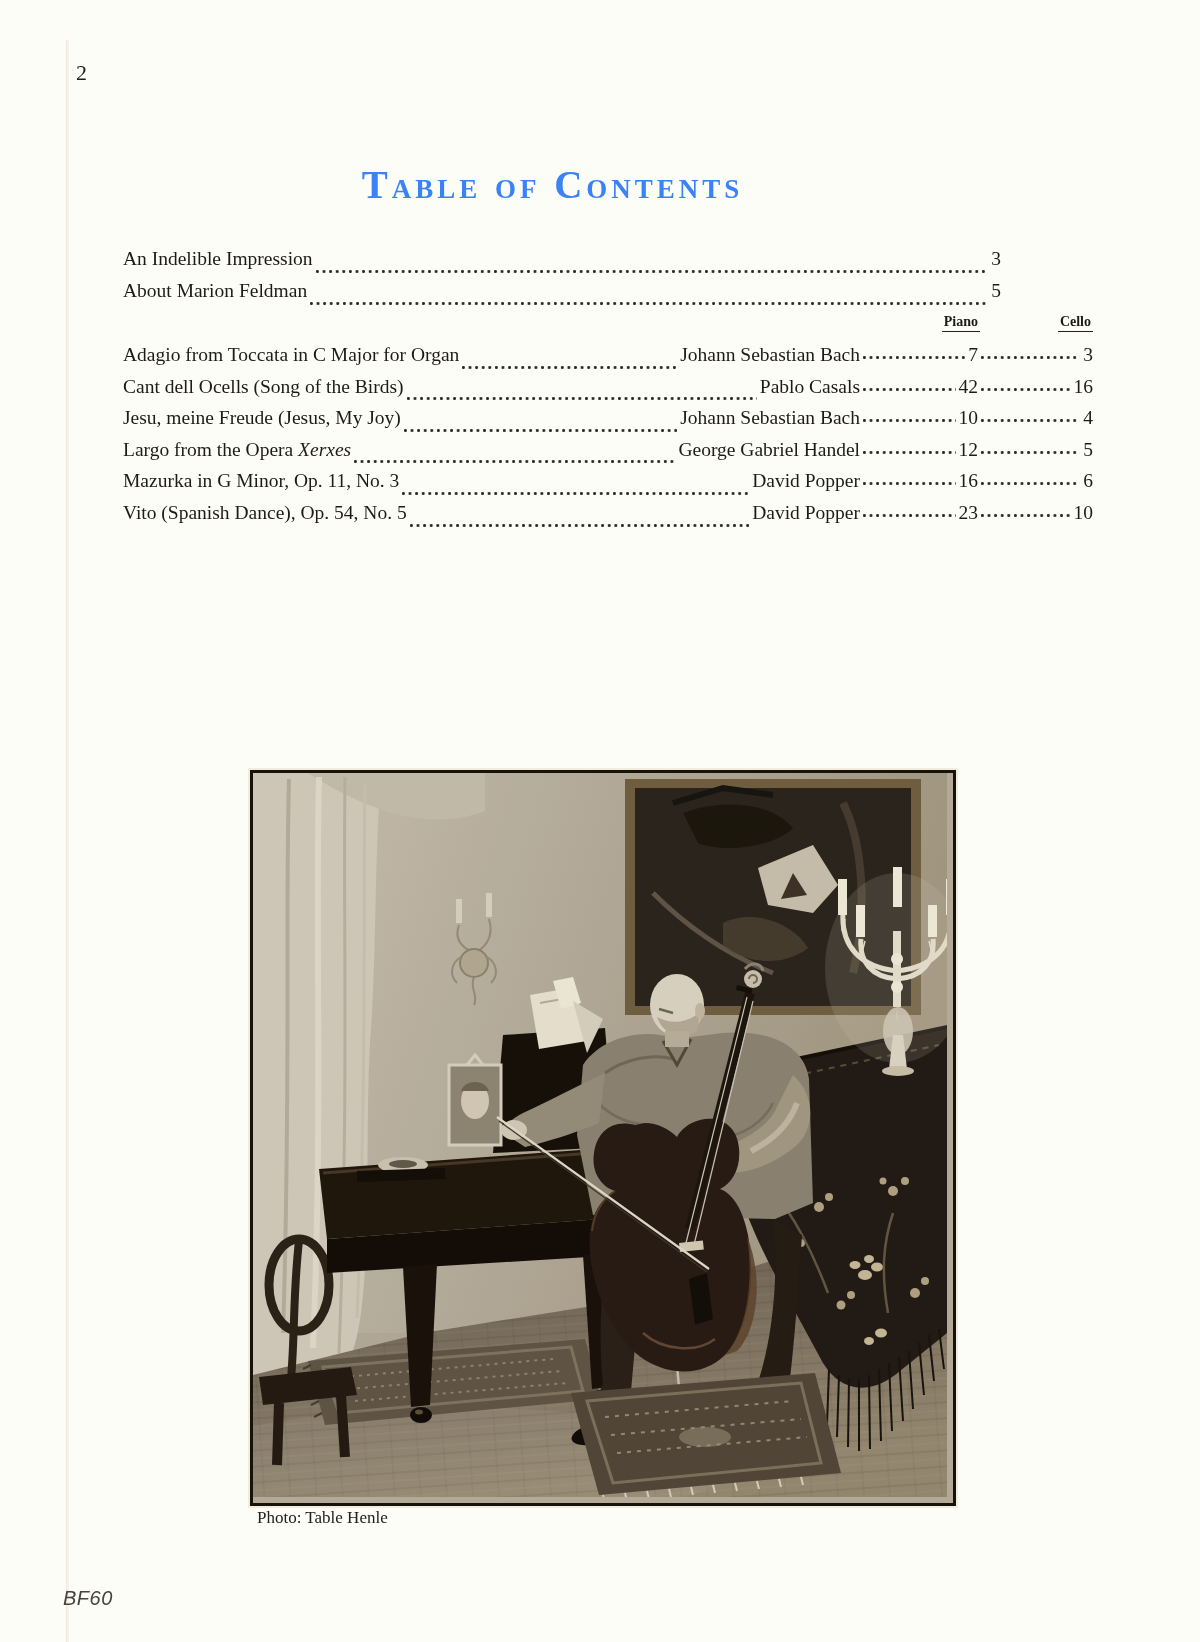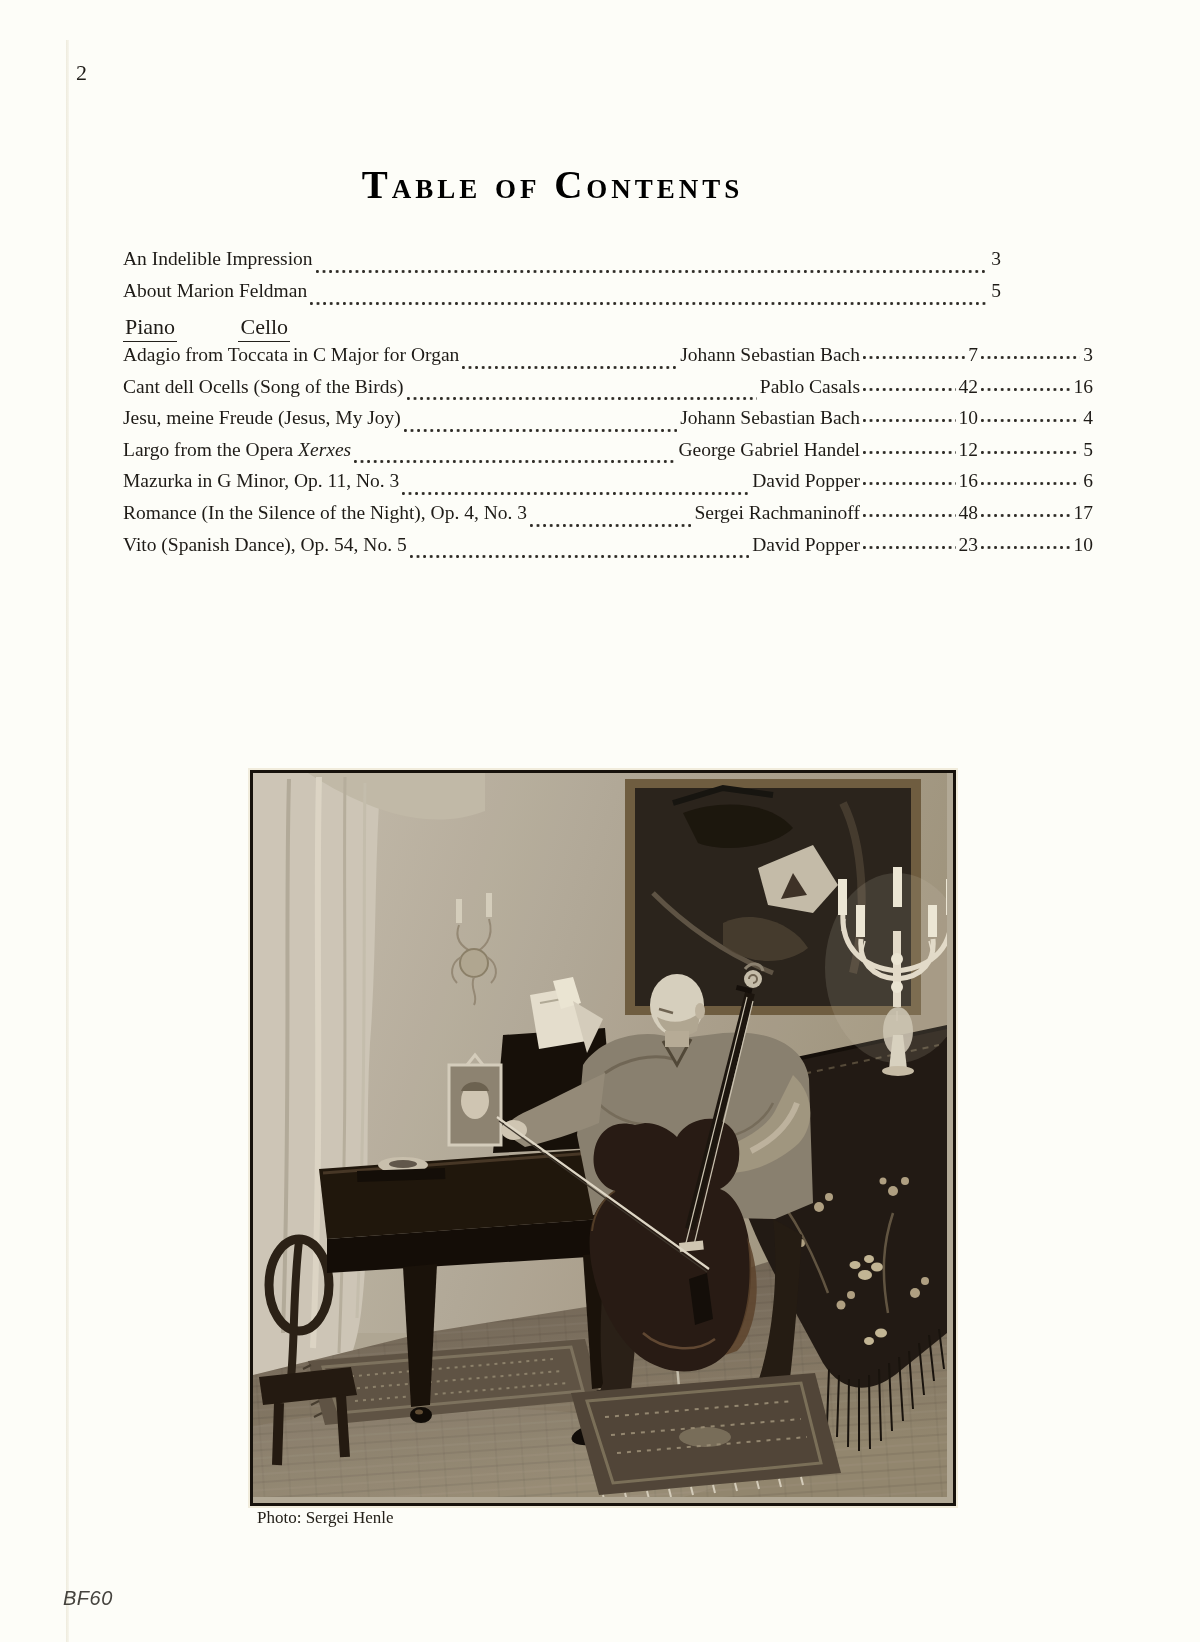--- a/index.html
+++ b/index.html
@@ -5,26 +5,26 @@
   html,body{margin:0;padding:0;}
   body{
     width:1200px;height:1642px;position:relative;overflow:hidden;
     background:#fdfdf8;color:#1e1b17;
     font-family:"Liberation Serif", serif;
   }
   .edge-shadow{position:absolute;left:66px;top:40px;bottom:0;width:3px;
     background:linear-gradient(to right,#eae6d6,#f6f4ea);opacity:.8;}
   .page-num{position:absolute;left:76px;top:60px;font-size:22px;}
   .toc-title{position:absolute;left:0;top:162px;width:1105px;text-align:center;
-    font-size:39px;font-weight:600;letter-spacing:4px;color:#000000;
+    font-size:39px;font-weight:600;letter-spacing:4px;color:#3b82f6;
     font-variant:small-caps;margin:0;}
   .toc{position:absolute;left:123px;top:248px;width:970px;font-size:19.5px;}
   .row{display:flex;align-items:baseline;height:31.6px;white-space:nowrap;}
   .introw{height:32px;margin-right:92px;}
-  .hdr-row{height:30px;font-size:22px;padding-top:2px;}
+  .hdr-row{height:30px;justify-content:flex-end;font-size:14px;padding-top:2px;font-weight:bold;}
   .hdr{border-bottom:1.6px solid #24211c;padding:0 2px 1px 2px;}
   .hdr-cello{width:113px;text-align:right;margin-left:0;display:inline-block;border:none;padding:0;}
   .hdr-cello .hdr{display:inline-block;}
   .dots{flex:1 1 auto;align-self:flex-end;margin:0 3px 7px 3px;height:3px;
     background-image:radial-gradient(circle at 1.4px 1.5px,#2e2b26 1.25px,transparent 1.65px);
     background-size:6.6px 3px;background-repeat:repeat-x;background-position:left bottom;}
   .pcell{flex:0 0 118px;display:flex;align-items:baseline;}
   .ccell{flex:0 0 115px;display:flex;align-items:baseline;}
   .ttl i{font-style:italic;}
   .caption{position:absolute;left:257px;top:1508px;font-size:17px;color:#242019;}
@@ -115,33 +115,20 @@
         <span class="ttl"><span>Mazurka in G Minor, Op. 11, No. 3</span><i></i></span>
         <span class="dots"></span>
         <span class="comp">David Popper</span>
         <span class="pcell">
           <span class="dots"></span>
           <span class="num">16</span>
         </span>
         <span class="ccell">
           <span class="dots"></span>
           <span class="num">6</span>
-        </span>
-      </div>
-      <div class="row">
-        <span class="ttl"><span>Romance (In the Silence of the Night), Op. 4, No. 3</span><i></i></span>
-        <span class="dots"></span>
-        <span class="comp">Sergei Rachmaninoff</span>
-        <span class="pcell">
-          <span class="dots"></span>
-          <span class="num">48</span>
-        </span>
-        <span class="ccell">
-          <span class="dots"></span>
-          <span class="num">17</span>
         </span>
       </div>
       <div class="row">
         <span class="ttl"><span>Vito (Spanish Dance), Op. 54, No. 5</span><i></i></span>
         <span class="dots"></span>
         <span class="comp">David Popper</span>
         <span class="pcell">
           <span class="dots"></span>
           <span class="num">23</span>
         </span>
@@ -349,14 +336,14 @@
     <polygon points="334,628 548,610 568,690 360,710" fill="none" stroke="#867a62" stroke-width="3" opacity="0.8"></polygon>
     <path d="M352,644 L540,628 M358,662 L548,646 M364,680 L554,664" stroke="#a2957c" stroke-width="2" stroke-dasharray="4 6" opacity="0.85"></path>
     <ellipse cx="452" cy="664" rx="26" ry="10" fill="#9b8f76" opacity="0.55"></ellipse>
     <path d="M350,722 l2,8 M372,720 l2,8 M394,718 l2,8 M416,716 l2,8 M438,714 l2,8 M460,712 l2,8 M482,710 l2,8 M504,708 l2,8 M526,706 l2,8 M548,704 l2,8" stroke="#d8d1bf" stroke-width="2"></path>
   </g>
 
   <rect x="0" y="0" width="694" height="724" fill="#8a7a5e" opacity="0.05"></rect>
 </svg>
 </figure>
 
-<div class="caption">Photo: Sergei Henle</div>
+<div class="caption">Photo: Table Henle</div>
 <div class="footer-code">BF60</div>
 
 </body></html>

